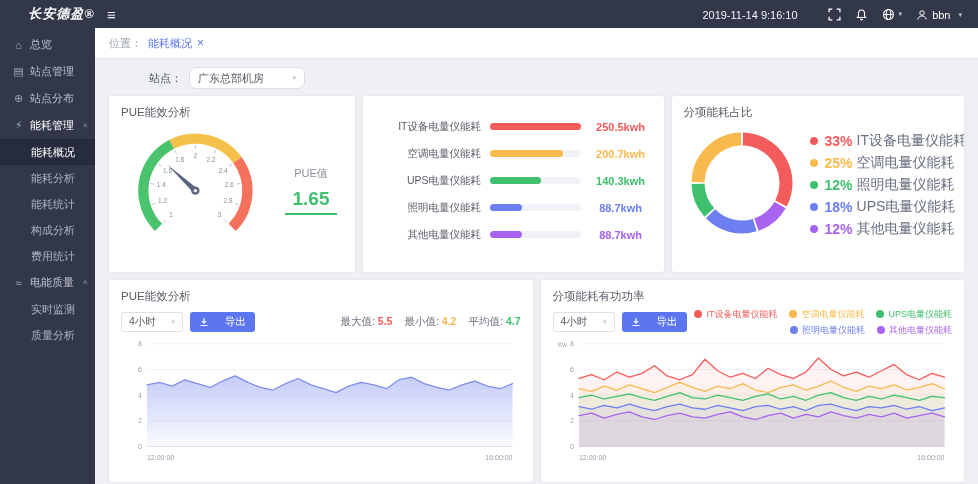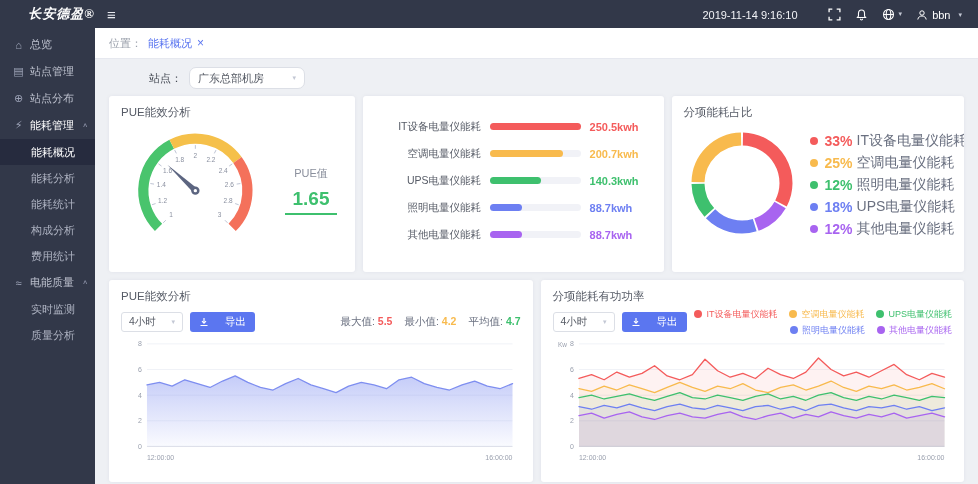--- a/index.html
+++ b/index.html
@@ -59,21 +59,21 @@
   .pue-label{font-size:11px;color:#8a8f9c;margin-bottom:7px;}
   .pue-value{display:inline-block;font-size:19px;font-weight:bold;color:#3ec06e;
     border-bottom:2px solid #3ec06e;padding:0 8px 3px;}
 
   
   #rank-rows{margin-top:8px;}
   .rank-row{display:flex;align-items:center;height:27px;}
   .rank-label{width:106px;text-align:right;font-size:10.5px;color:#565b66;flex:none;}
   .rank-track{flex:1;height:7px;background:#f1f2f7;border-radius:4px;margin:0 9px;position:relative;}
   .rank-fill{position:absolute;left:0;top:0;height:7px;border-radius:4px;}
-  .rank-value{width:62px;font-size:11px;font-weight:bold;text-align:left;flex:none;}
+  .rank-value{width:62px;font-size:11px;font-weight:bold;text-align:center;flex:none;}
 
   
   .donut-wrap{display:flex;align-items:center;margin-top:5px;}
   #donut-legend{flex:1;margin-left:10px;}
   .dlg-row{display:flex;align-items:center;height:22px;font-size:14px;cursor:pointer;}
   .dlg-dot{width:8px;height:8px;border-radius:50%;margin-right:7px;flex:none;}
   .dlg-pct{font-weight:bold;width:32px;flex:none;}
   .dlg-label{color:#6a7080;white-space:nowrap;}
 
   

